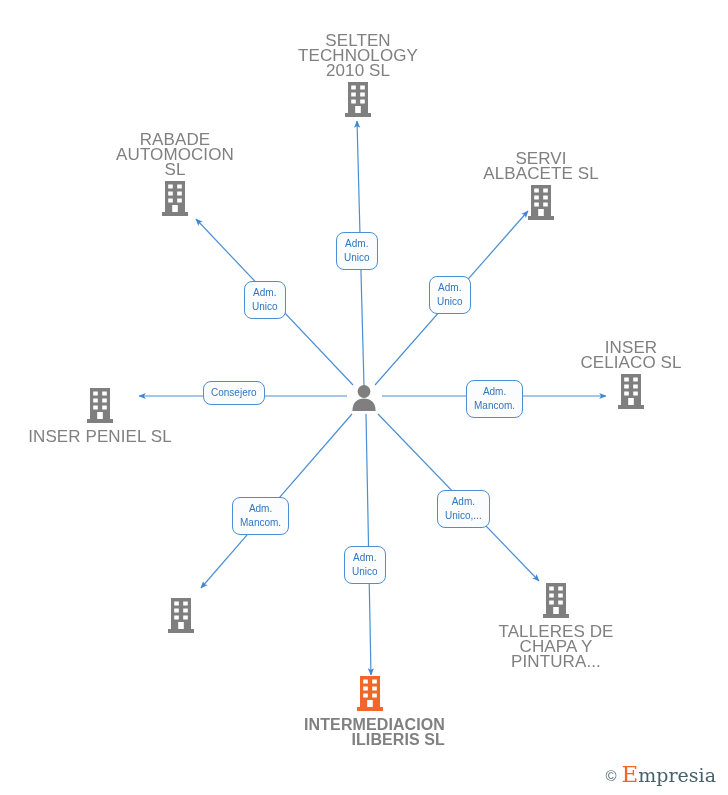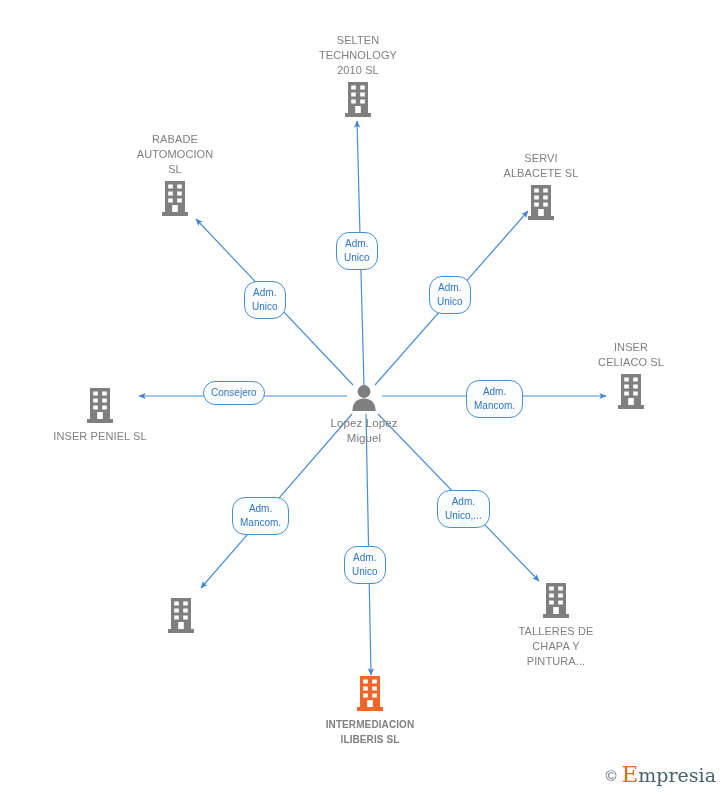--- a/index.html
+++ b/index.html
@@ -31,48 +31,49 @@
     text-align: center;
     z-index: 3;
   }
   .node-icon {
     display: block;
     margin: 0 auto;
     line-height: 0;
   }
   .node-label {
     display: block;
-    font-size: 11px;
+    font-size: 17px;
     line-height: 15px;
     color: #808080;
     letter-spacing: 0.1px;
     white-space: pre-line;
   }
   .node-label.above {
     margin-bottom: 3px;
   }
   .node-label.below {
     margin-top: 4px;
   }
   .node-label.highlight {
     color: #808080;
     font-weight: bold;
-    font-size: 10px;
+    font-size: 16px;
+    text-align: right;
   }
   .node-label.person {
     color: #7a7a7a;
     font-size: 11.5px;
     line-height: 15px;
   }
   .edge-label {
     position: absolute;
     z-index: 5;
     background: #fbfcfe;
     border: 1px solid #4a8fd4;
-    border-radius: 13px;
+    border-radius: 8px;
     color: #2f77c0;
     font-size: 10px;
     line-height: 14px;
     text-align: center;
     padding: 4px 7px;
     white-space: pre-line;
     box-sizing: border-box;
   }
   #watermark {
     position: absolute;
@@ -121,22 +122,20 @@
         <line x1="378" y1="414" x2="539" y2="581" stroke="#4a8fd4" stroke-width="1.2" marker-end="url(#arrowhead)"></line>
       </g>
   </svg>
 
   <div id="nodes-layer">
       <div class="node" style="left: 364px; top: 384px;">
         <span class="node-icon"><svg width="30" height="28" viewBox="0 0 30 28" xmlns="http://www.w3.org/2000/svg">
             <circle cx="15" cy="7.5" r="6.4" fill="#7f7f7f"></circle>
             <path d="M3.4,27 C3.4,18.4 8.4,14.6 15,14.6 C21.6,14.6 26.6,18.4 26.6,27 Z" fill="#7f7f7f"></path>
           </svg></span>
-        <span class="node-label person below">Lopez Lopez
-Miguel</span>
       </div>
       <div class="node" style="left: 358px; top: 33px;">
         <span class="node-label above">SELTEN
 TECHNOLOGY
 2010  SL</span>
         <span class="node-icon"><svg width="30" height="38" viewBox="0 0 30 38" xmlns="http://www.w3.org/2000/svg">
             <rect x="5" y="1" width="20" height="31" fill="#7f7f7f"></rect>
             <rect x="2" y="32" width="26" height="4" fill="#7f7f7f"></rect>
             <rect x="8.2" y="4.5" width="4.6" height="4" fill="#ffffff"></rect>
             <rect x="17.2" y="4.5" width="4.6" height="4" fill="#ffffff"></rect>

